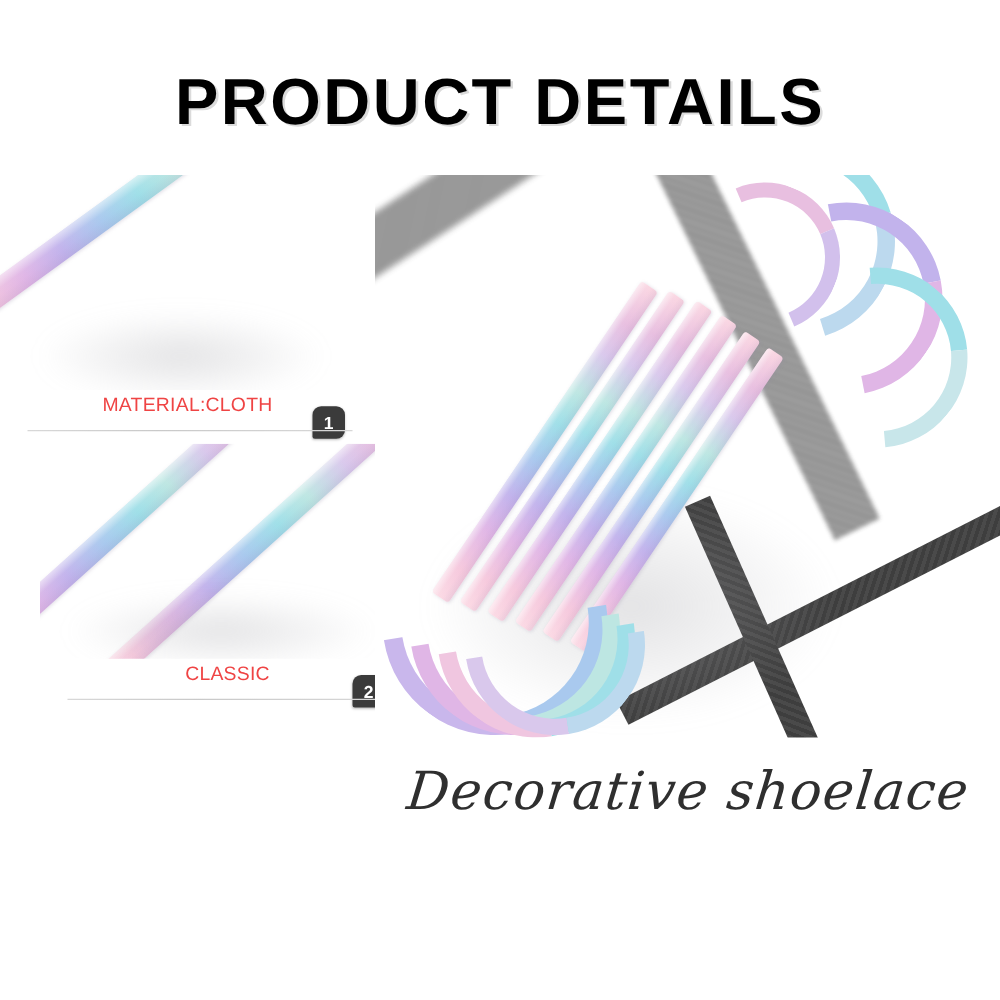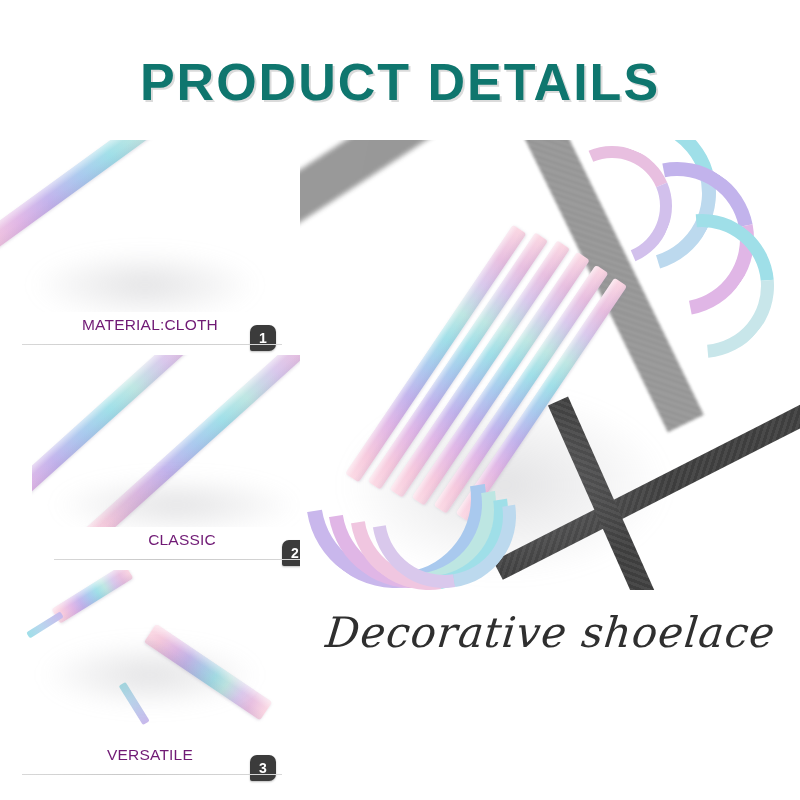--- a/index.html
+++ b/index.html
@@ -20,21 +20,21 @@
   .page-title {
     position: absolute;
     top: 52px;
     left: 0;
     width: 800px;
     text-align: center;
     font-family: "Liberation Sans", sans-serif;
     font-size: 52px;
     font-weight: 700;
     letter-spacing: 2px;
-    color: #0f766e;
+    color: #000000;
     text-shadow: 2px 2px 0 rgba(190,190,190,0.55);
     -webkit-font-smoothing: antialiased;
     white-space: nowrap;
   }
 
   
   .left-col {
     position: absolute;
     left: 0;
     top: 140px;
@@ -68,21 +68,21 @@
     top: 170px;
     width: 300px;
     height: 30px;
     display: flex;
     align-items: center;
     justify-content: center;
   }
   .caption-text {
     font-family: "Liberation Sans", sans-serif;
     font-size: 15.5px;
-    color: #701a75;
+    color: #ef4444;
     letter-spacing: 0.2px;
     white-space: nowrap;
   }
   .badge {
     position: absolute;
     right: 24px;
     top: 50%;
     transform: translateY(-50%);
     width: 26px;
     height: 26px;
@@ -257,45 +257,20 @@
       </div>
       <div class="soft-shadow" style="left:20px; top:120px; width:250px; height:60px;"></div>
     </div>
     <div class="panel-caption">
       <span class="caption-text">CLASSIC</span>
     </div>
     <div class="badge" style="top:185px; transform:none;">2</div>
     <div class="panel-divider"></div>
   </div>
 
-  <div class="feature-panel panel-3">
-    <div class="panel-art">
-
-      <div class="lace-strip" style="left:56px; top:38px; width:86px; height:17px;
-                  transform: rotate(-32deg); transform-origin: left center;">
-        <div class="lace-sheen"></div>
-      </div>
-      <div class="lace-tip" style="left:28px; top:62px; width:40px; height:7px;
-                  transform: rotate(-32deg); transform-origin: left center;"></div>
-
-      <div class="lace-strip" style="left:150px; top:52px; width:140px; height:22px;
-                  transform: rotate(34deg); transform-origin: left center;">
-        <div class="lace-sheen"></div>
-      </div>
-      <div class="lace-tip" style="left:122px; top:110px; width:46px; height:8px;
-                  transform: rotate(58deg); transform-origin: left center;"></div>
-
-      <div class="soft-shadow" style="left:40px; top:70px; width:220px; height:70px;"></div>
-    </div>
-    <div class="panel-caption">
-      <span class="caption-text">VERSATILE</span>
-    </div>
-    <div class="badge" style="top:185px; transform:none;">3</div>
-    <div class="panel-divider"></div>
-  </div>
 </div>
 
 <div class="col-divider"></div>
 
 <div class="right-col">
 
   <div class="hero-stage">
 
     <div class="gray-strap" style="left:-40px; top:60px; width:330px; height:44px;
                 transform: rotate(-33deg); transform-origin: left center;"></div>

